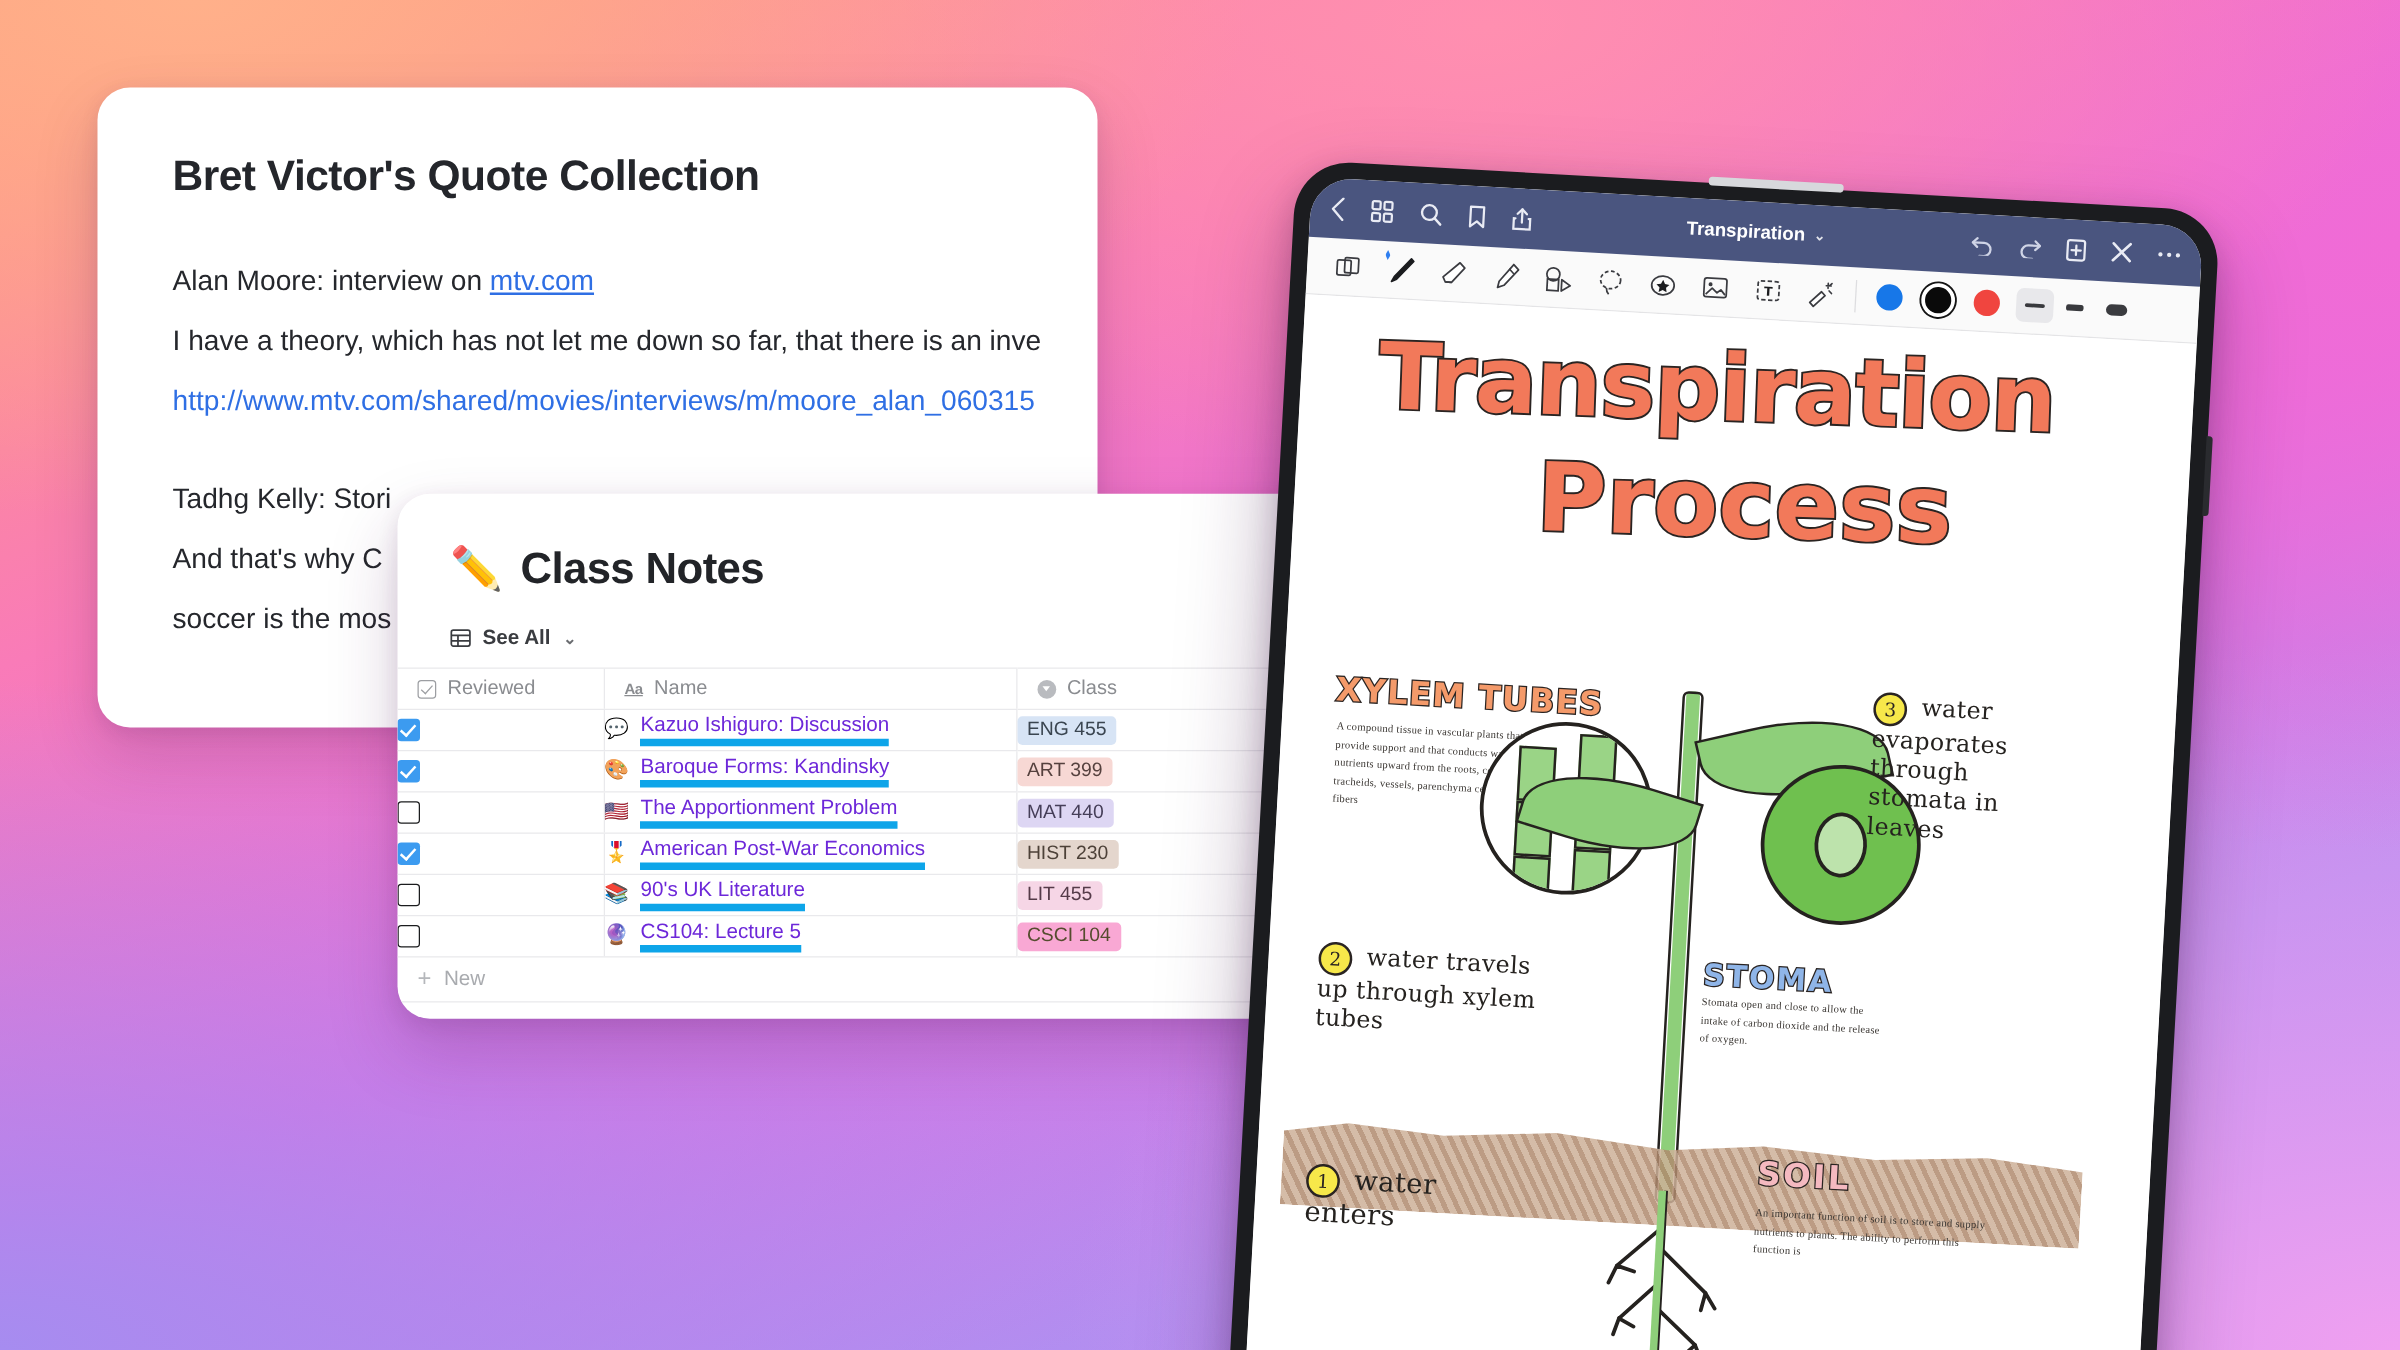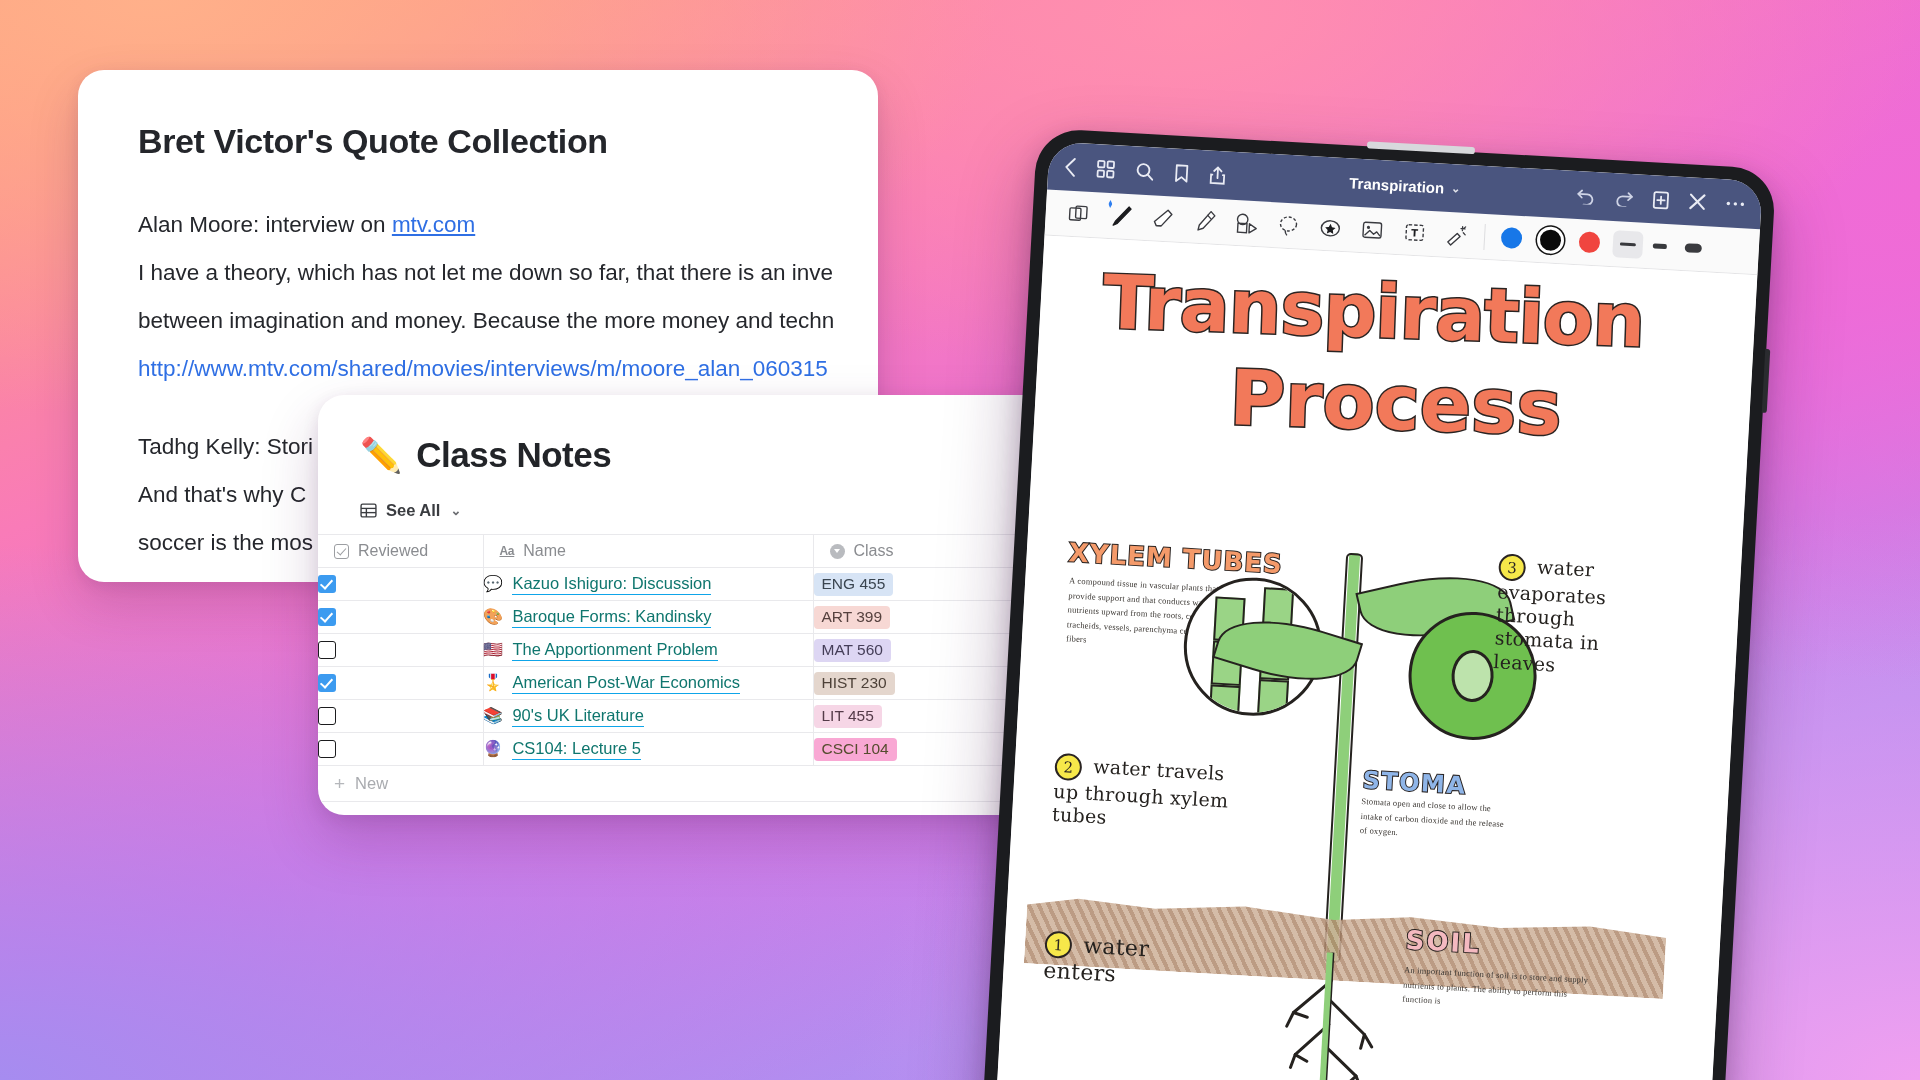--- a/index.html
+++ b/index.html
@@ -95,22 +95,22 @@
   }
   .circ:after{
     content:""; position:absolute; left:4px; top:5px;
     border-left:3.5px solid transparent; border-right:3.5px solid transparent;
     border-top:4px solid #fff;
   }
 
   .nm{ display:flex; align-items:center; gap:9px; }
   .nm-emoji{ font-size:16px; line-height:1; }
   .nm-text{
-    font-size:16.5px; color:#0f766e;
-    border-bottom:1px solid #0ea5e9; padding-bottom:1px;
+    font-size:16.5px; color:#6d28d9;
+    border-bottom:6px solid #0ea5e9; padding-bottom:1px;
   }
   .badge{
     display:inline-block; font-size:15.5px; padding:2.5px 8px;
     border-radius:4px; white-space:nowrap;
   }
   .newrow{
     display:flex; align-items:center; gap:10px; padding-left:16px;
     height:36px; color:#a9abaf; font-size:16.5px;
     border-bottom:1px solid #e9e9ec;
   }
@@ -256,21 +256,20 @@
 </head>
 <body>
 
 <div class="quote-card">
   <div class="quote-title">Bret Victor's Quote Collection</div>
 
   <div class="quote-line">
     <span>Alan Moore: interview on </span><a class="qlink" href="#">mtv.com</a>
   </div>
   <div class="quote-line">I have a theory, which has not let me down so far, that there is an inve</div>
-  <div class="quote-line">between imagination and money. Because the more money and techn</div>
   <div class="quote-line qurl">http://www.mtv.com/shared/movies/interviews/m/moore_alan_060315</div>
 
   <div class="quote-gap"></div>
 
   <div class="quote-line">Tadhg Kelly: Stori</div>
   <div class="quote-line">And that's why C</div>
   <div class="quote-line">soccer is the mos</div>
 
 </div>
 
@@ -346,21 +345,21 @@
       </tr>
       <tr>
         <td class="cell-pad"><span class="cb off"></span></td>
         <td class="vsep cell-pad">
           <span class="nm">
               <span class="nm-emoji">🇺🇸</span>
               <span class="nm-text">The Apportionment Problem</span>
             </span>
         </td>
         <td class="vsep cell-pad">
-          <span class="badge" style="background:#ddd6f3;color:#453e58">MAT 560</span>
+          <span class="badge" style="background:#ddd6f3;color:#453e58">MAT 440</span>
         </td>
       </tr>
       <tr>
         <td class="cell-pad"><span class="cb on"></span></td>
         <td class="vsep cell-pad">
           <span class="nm">
               <span class="nm-emoji">🎖️</span>
               <span class="nm-text">American Post-War Economics</span>
             </span>
         </td>

